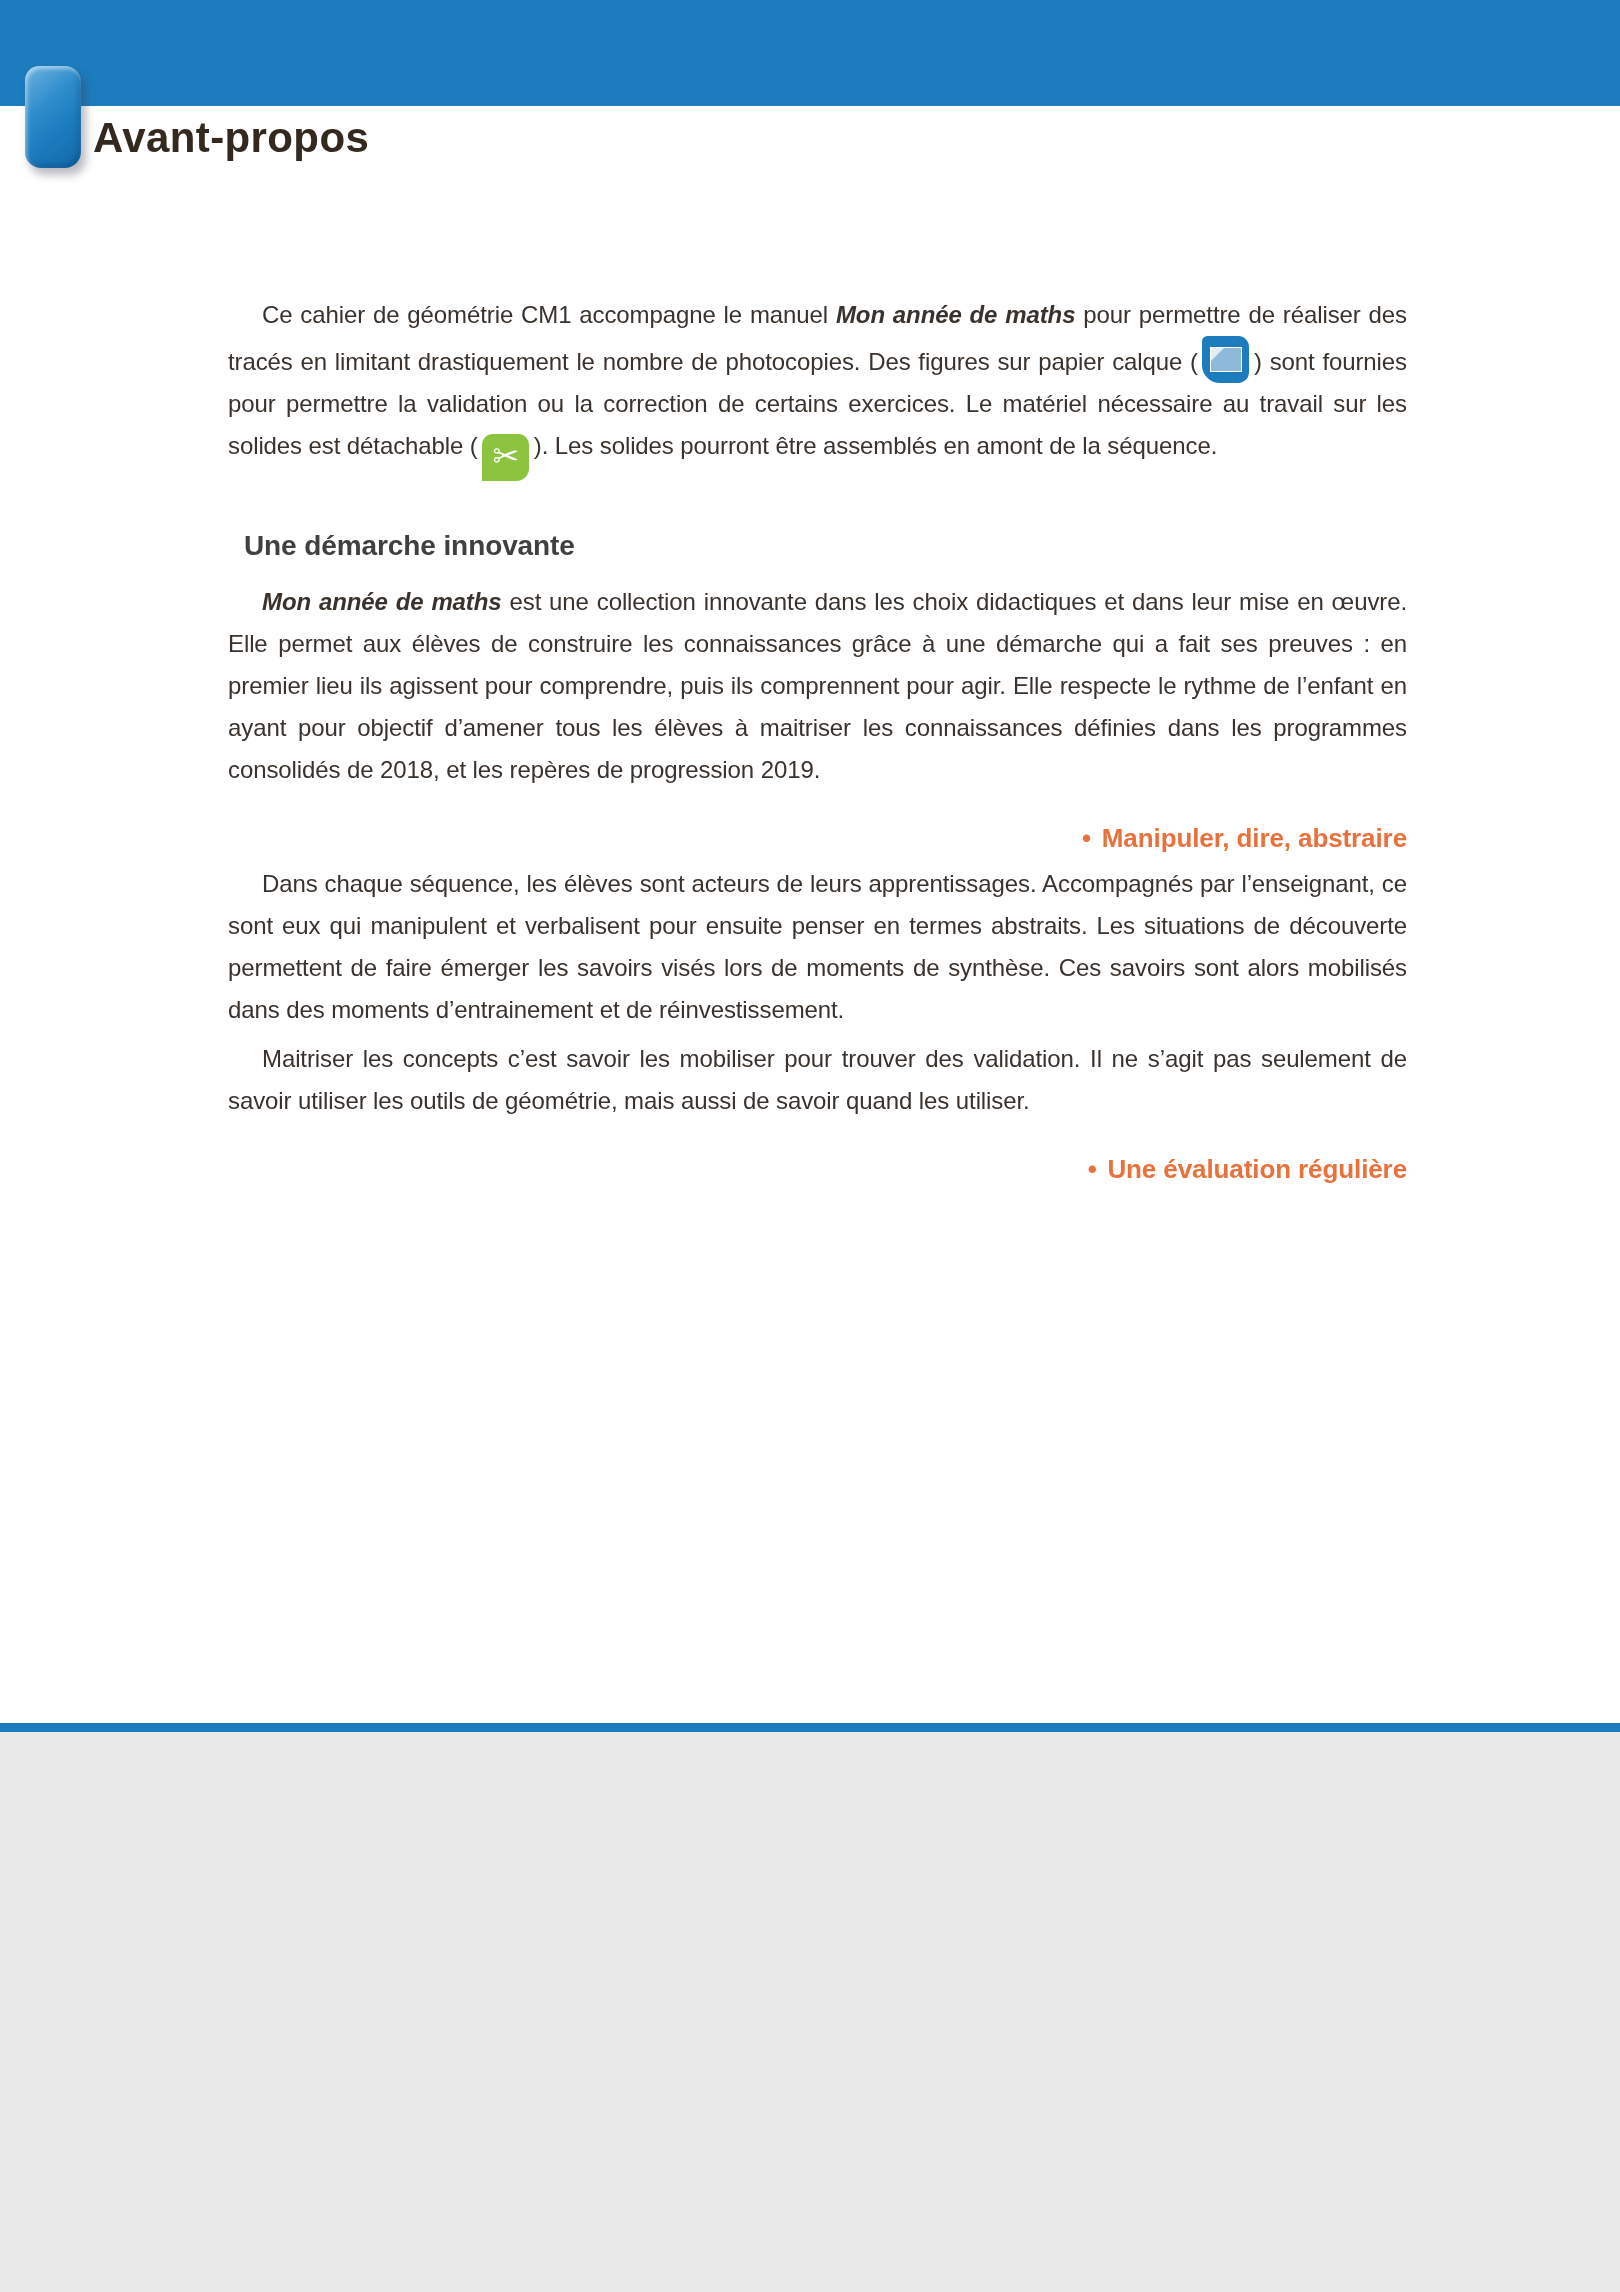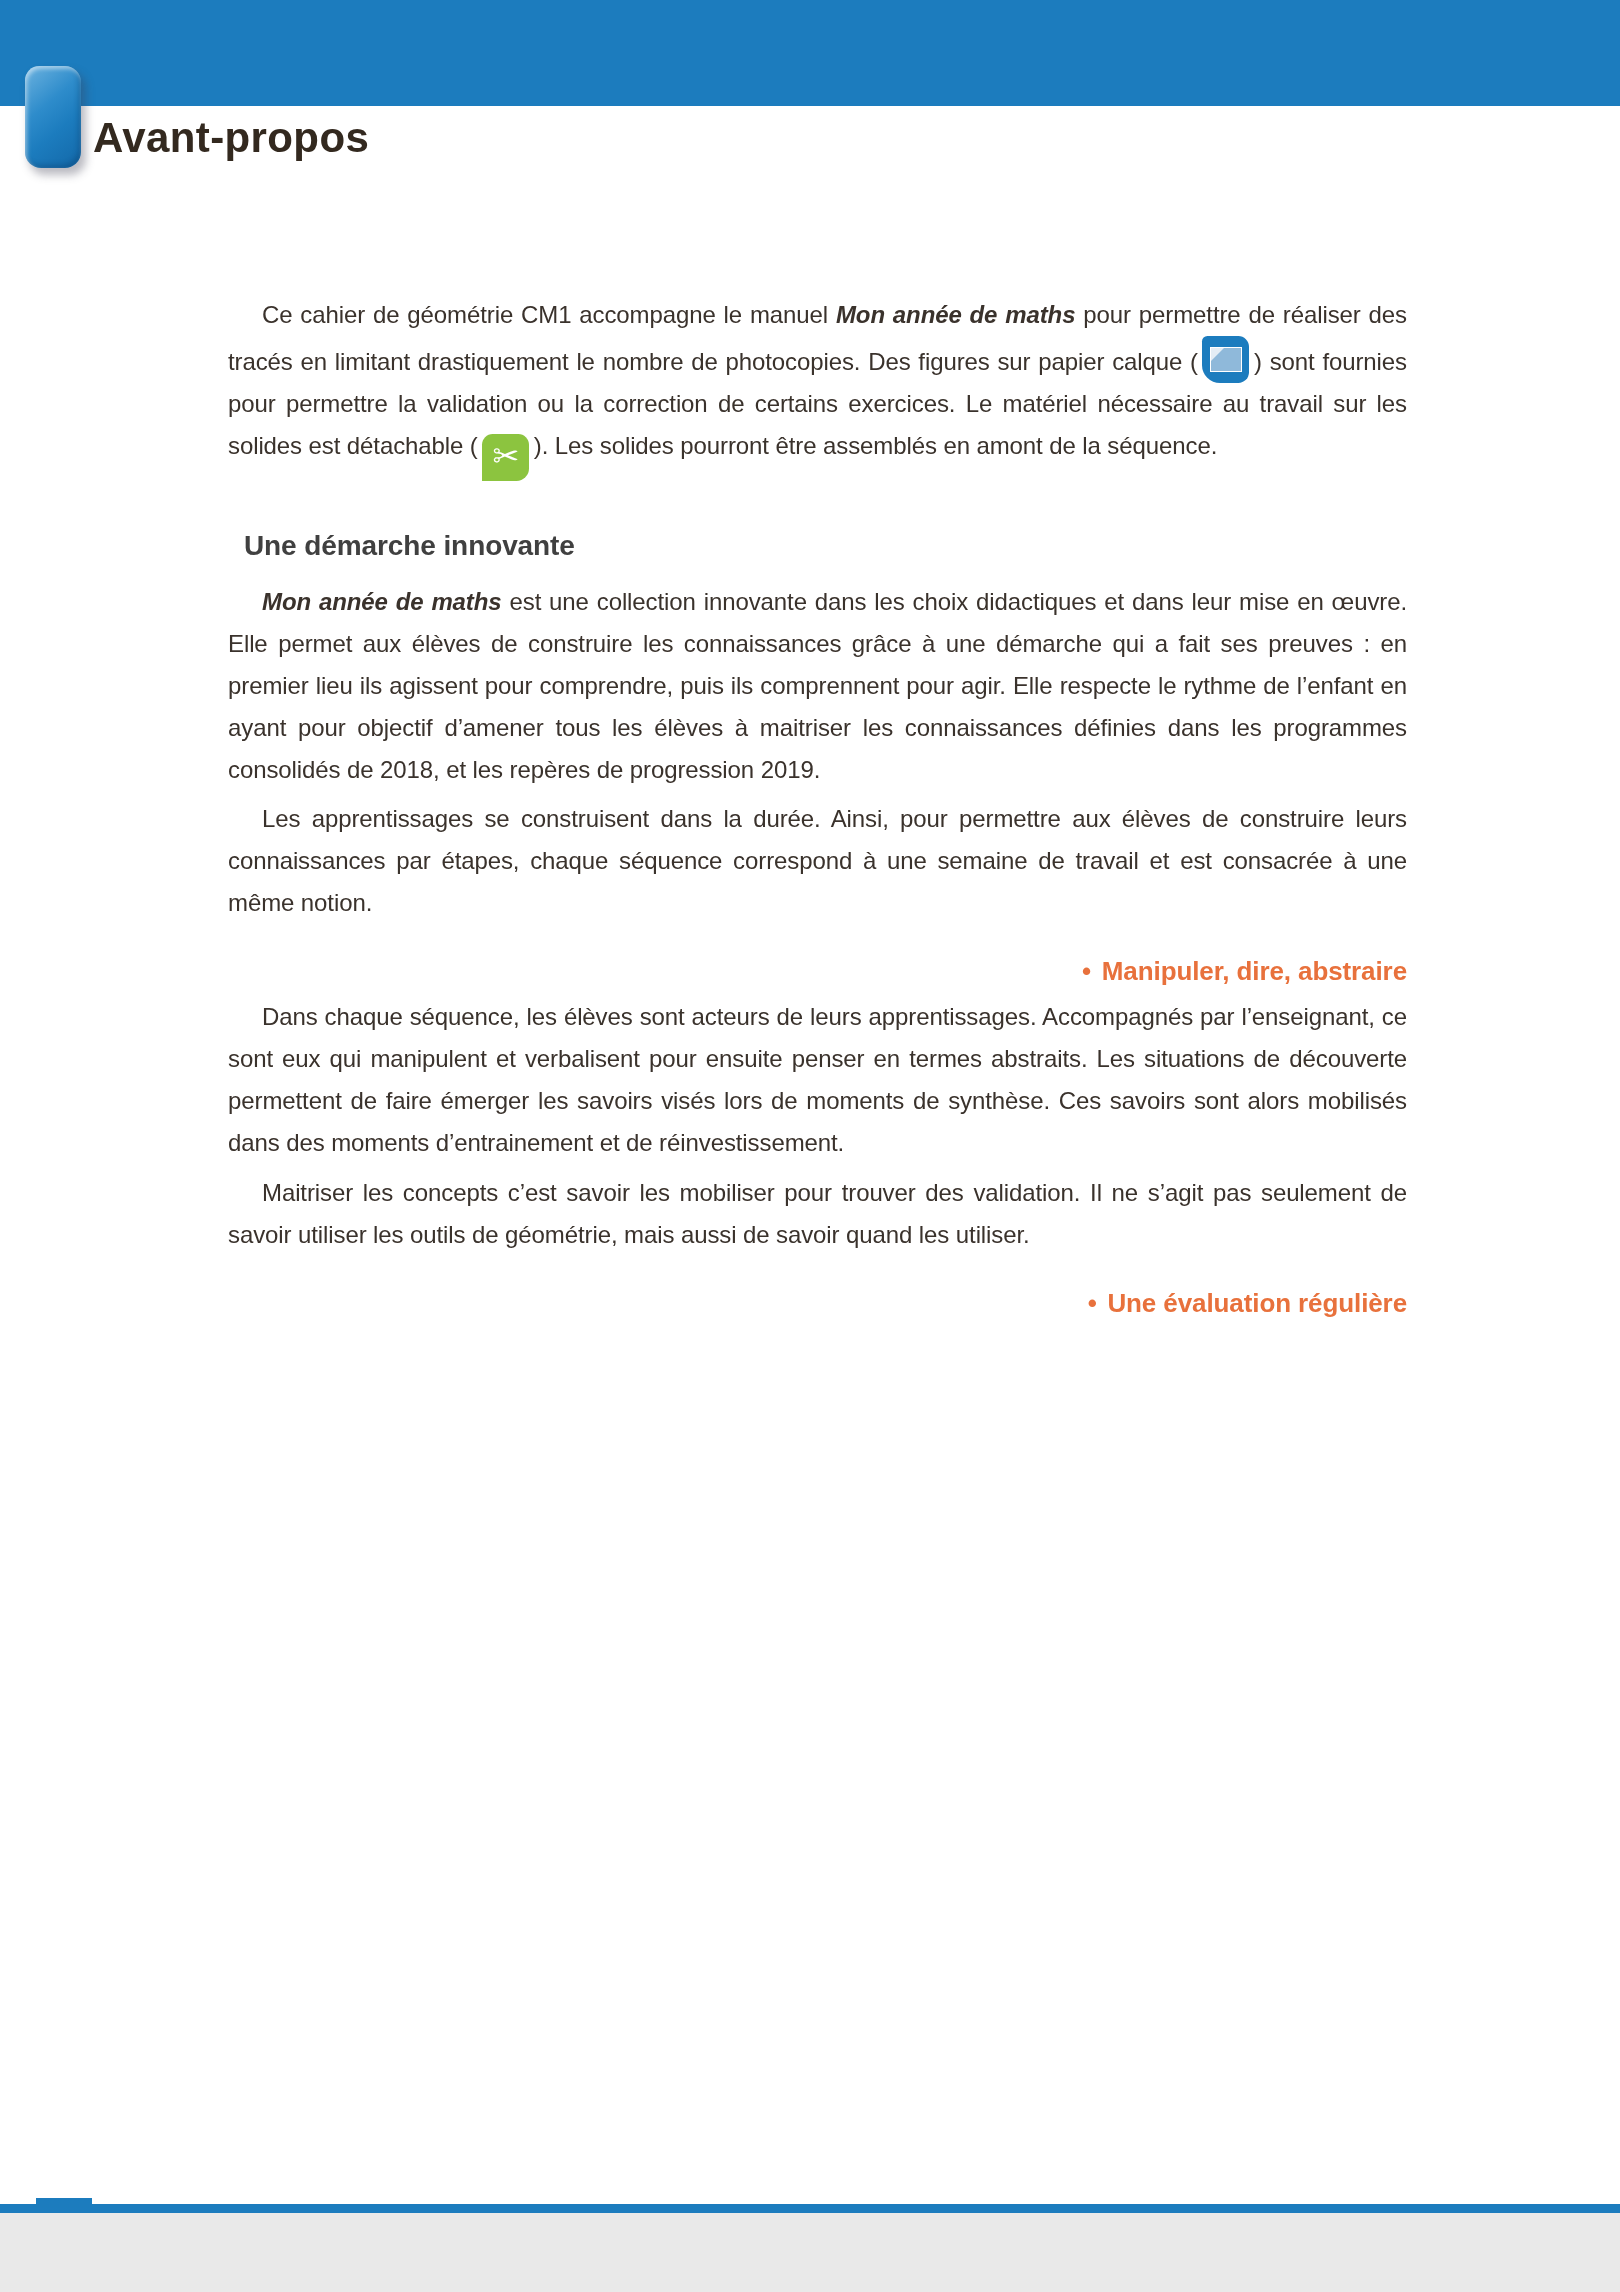--- a/index.html
+++ b/index.html
@@ -1,17 +1,17 @@
 <!DOCTYPE html>
 <html lang="fr" style="font-size:14.3px"><head>
 <meta charset="utf-8">
 <style>
   html,body { margin:0; padding:0; background:#e9e9e9; }
   .page {
-    position:relative; width:1620px; height:2213px; margin:0 auto;
+    position:relative; width:1620px; height:1732px; margin:0 auto;
     background:#ffffff; overflow:hidden;
     font-family:"Liberation Sans", sans-serif;
   }
 
   
   .topbar { position:absolute; top:0; left:0; width:1620px; height:106px; background:#1c7cbe; }
   .header-tab {
     position:absolute; left:25px; top:66px; width:56px; height:102px;
     border-radius:14.3px 16px 16px 16px;
     background:linear-gradient(140deg,#6db3e0 0%,#2e8ccb 38%,#1c7cbe 62%,#1368a8 100%);
@@ -80,21 +80,20 @@
 
   <div class="content">
 
     <p><span>Ce cahier de géométrie CM1 accompagne le manuel </span><span class="brand">Mon année de maths</span><span> pour permettre de réaliser des tracés en limitant drastiquement le nombre de photocopies. Des figures sur papier calque (</span><span class="icon-calque"><span class="sheet"></span></span><span>) sont fournies pour permettre la validation ou la correction de certains exercices. Le matériel nécessaire au travail sur les solides est détachable (</span><span class="icon-scissors"><span>✂</span></span><span>). Les solides pourront être assemblés en amont de la séquence.</span></p>
 
 
     <h2 class="section-blue">Une démarche innovante</h2>
 
     <p><span class="brand">Mon année de maths</span><span> est une collection innovante dans les choix didactiques et dans leur mise en œuvre. Elle permet aux élèves de construire les connaissances grâce à une démarche qui a fait ses preuves : en premier lieu ils agissent pour comprendre, puis ils comprennent pour agir. Elle respecte le rythme de l’enfant en ayant pour objectif d’amener tous les élèves à maitriser les connaissances définies dans les programmes consolidés de 2018, et les repères de progression 2019.</span></p>
 
-    <p>Les apprentissages se construisent dans la durée. Ainsi, pour permettre aux élèves de construire leurs connaissances par étapes, chaque séquence correspond à une semaine de travail et est consacrée à une même notion.</p>
 
     <h3 class="section-orange"><span class="bullet">•</span><span>Manipuler, dire, abstraire</span></h3>
     <p>Dans chaque séquence, les élèves sont acteurs de leurs apprentissages. Accompagnés par l’enseignant, ce sont eux qui manipulent et verbalisent pour ensuite penser en termes abstraits. Les situations de découverte permettent de faire émerger les savoirs visés lors de moments de synthèse. Ces savoirs sont alors mobilisés dans des moments d’entrainement et de réinves­tissement.</p>
 
     <p>Maitriser les concepts c’est savoir les mobiliser pour trouver des validation. Il ne s’agit pas seulement de savoir utiliser les outils de géométrie, mais aussi de savoir quand les utiliser.</p>
 
     <h3 class="section-orange"><span class="bullet">•</span><span>Une évaluation régulière</span></h3>
 
   </div>
 

